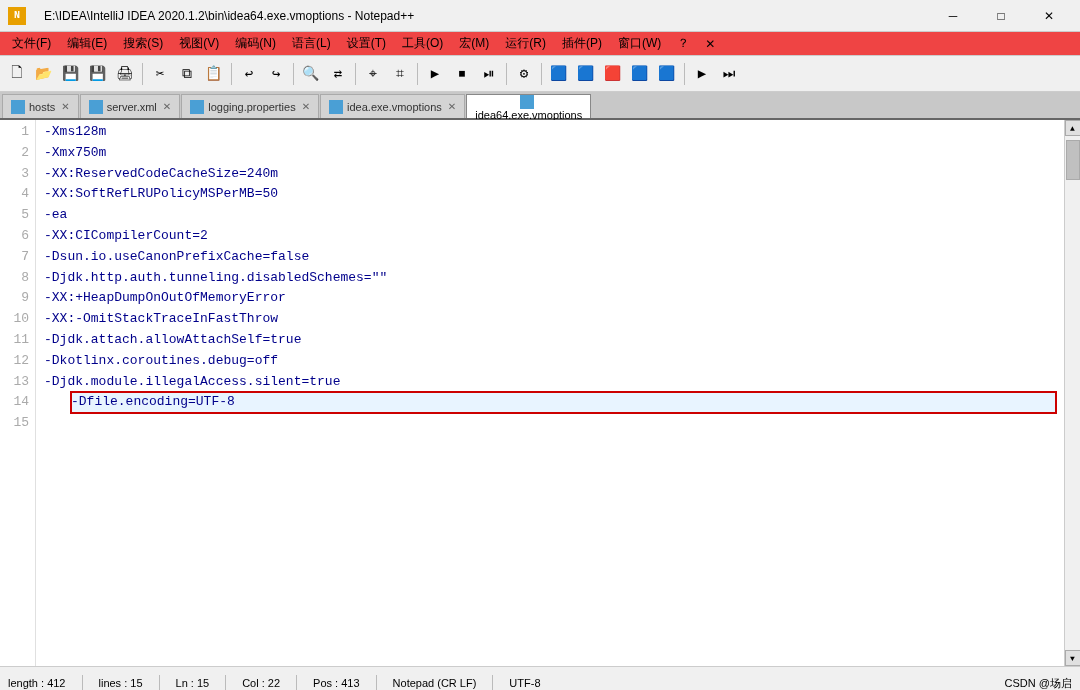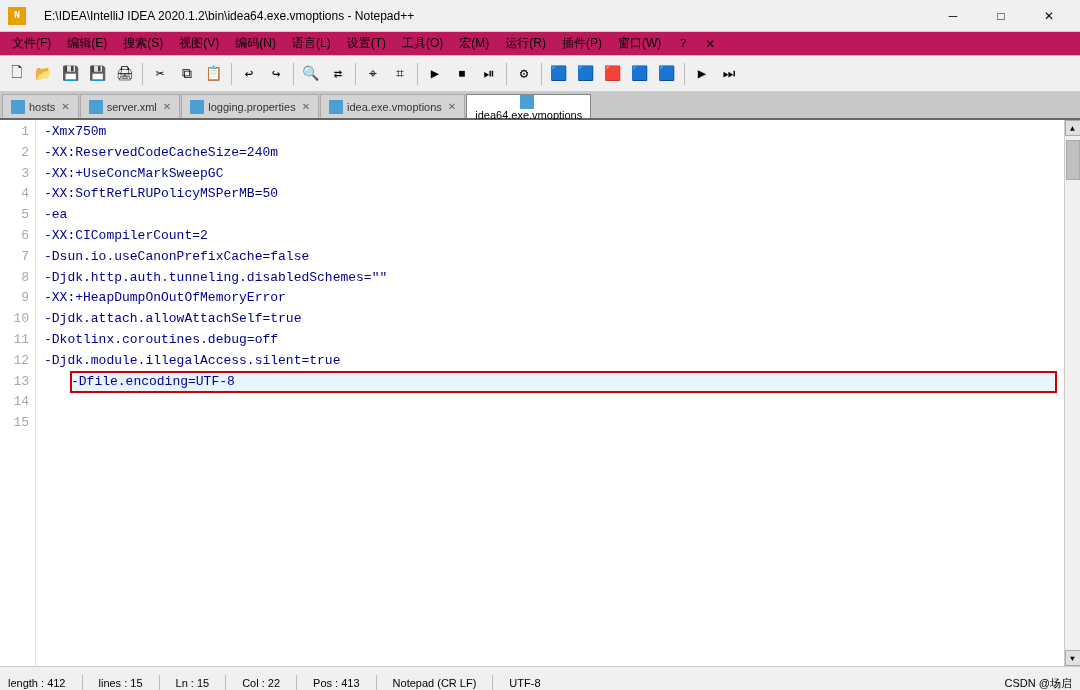--- a/index.html
+++ b/index.html
@@ -53,21 +53,21 @@
       justify-content: center;
       font-size: 12px;
       cursor: pointer;
       border: none;
       background: transparent;
     }
 
     
     #menu-bar {
       height: 24px;
-      background: #be185d;
+      background: #ef4444;
       display: flex;
       align-items: center;
       padding: 0 4px;
       border-bottom: 1px solid #ccc;
       font-family: 'Segoe UI', sans-serif;
       font-size: 12px;
     }
     .menu-item {
       padding: 2px 8px;
       cursor: pointer;
@@ -368,29 +368,30 @@
       <span class="line-num">8</span>
       <span class="line-num">9</span>
       <span class="line-num">10</span>
       <span class="line-num">11</span>
       <span class="line-num">12</span>
       <span class="line-num">13</span>
       <span class="line-num">14</span>
       <span class="line-num">15</span>
     </div>
   <div id="code-area">
+      <div class="code-line">-Xms128m</div>
       <div class="code-line">-Xmx750m</div>
       <div class="code-line">-XX:ReservedCodeCacheSize=240m</div>
-      <div class="code-line">-XX:+UseConcMarkSweepGC</div>
       <div class="code-line">-XX:SoftRefLRUPolicyMSPerMB=50</div>
       <div class="code-line">-ea</div>
       <div class="code-line">-XX:CICompilerCount=2</div>
       <div class="code-line">-Dsun.io.useCanonPrefixCache=false</div>
       <div class="code-line">-Djdk.http.auth.tunneling.disabledSchemes=""</div>
       <div class="code-line">-XX:+HeapDumpOnOutOfMemoryError</div>
+      <div class="code-line">-XX:-OmitStackTraceInFastThrow</div>
       <div class="code-line">-Djdk.attach.allowAttachSelf=true</div>
       <div class="code-line">-Dkotlinx.coroutines.debug=off</div>
       <div class="code-line">-Djdk.module.illegalAccess.silent=true</div>
       <div class="code-line highlighted">-Dfile.encoding=UTF-8</div>
     </div>
   <div id="scrollbar-v">
     <div class="scroll-btn">▲</div>
     <div class="scroll-track">
       <div class="scroll-thumb"></div>
     </div>

